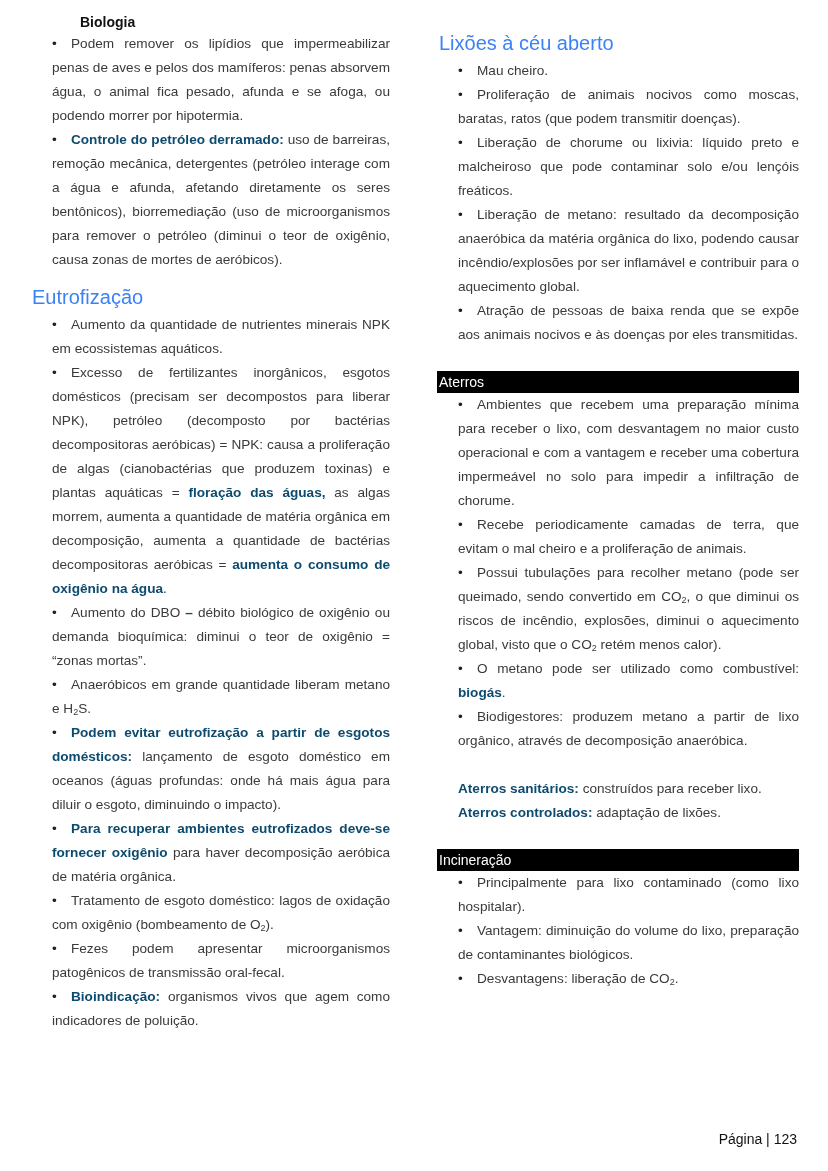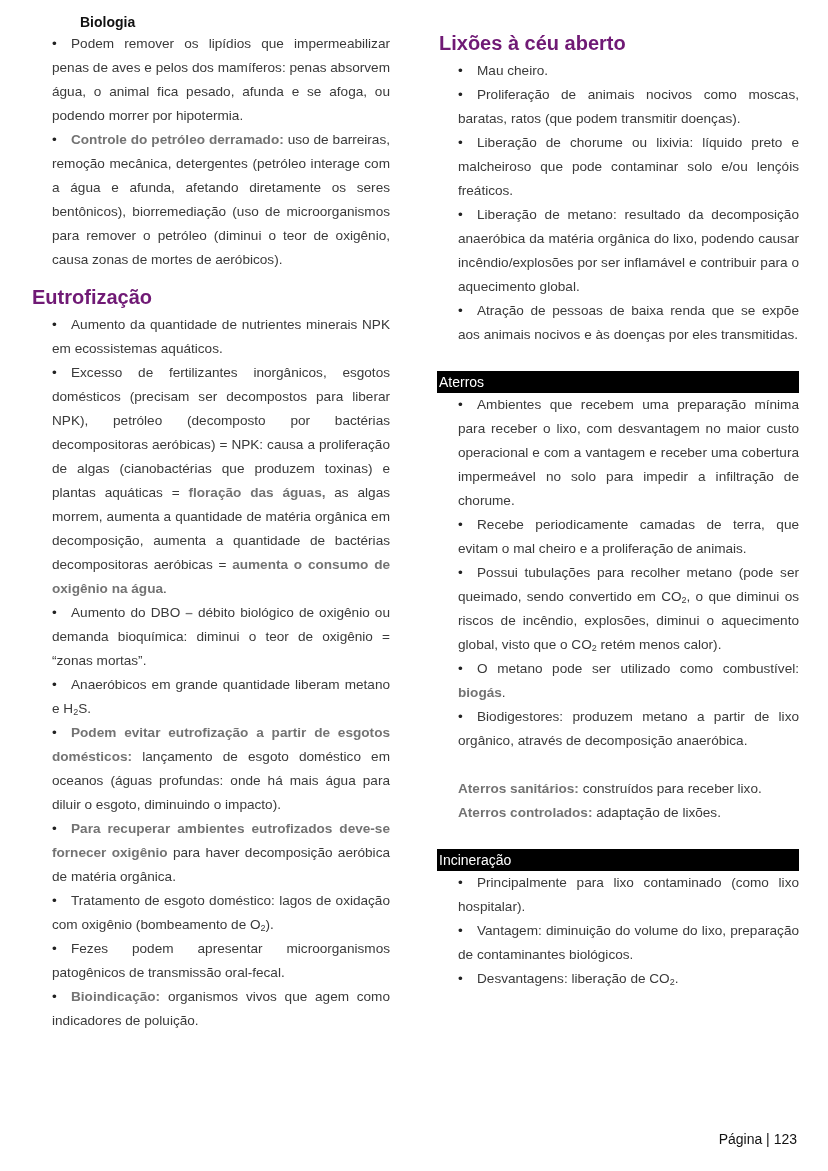--- a/index.html
+++ b/index.html
@@ -8,28 +8,28 @@
       font-family: "Liberation Sans", "DejaVu Sans", sans-serif;
       color: #3a3a3a;
     }
     .col { position: absolute; top: 0; }
     .col-left { left: 52px; width: 338px; }
     .col-right { left: 437px; width: 362px; }
     .p {
       font-size: 13.6px; line-height: 24px; text-align: justify;
       margin: 0;
     }
-    .b { font-weight: bold; color: #737373; }
+    .b { font-weight: bold; color: #0c4a6e; }
     .bullet::before { content: "•"; display: inline-block; width: 19px; padding-left: 0px; color: #222; }
     .bullet { text-indent: 0; }
     .subhead {
       font-size: 14px; font-weight: bold; color: #111; margin: 0; line-height: 20px; padding-left: 28px;
     }
     .h2 {
-      font-size: 20px; color: #701a75; font-weight: bold; margin: 0;
+      font-size: 20px; color: #3b82f6; font-weight: normal; margin: 0;
     }
     .bar {
       background: #000000; color: #ffffff; font-size: 14px; height: 22px; line-height: 22px;
       padding-left: 2px; margin: 0;
     }
     .right-body { padding-left: 21px; }
     sub { font-size: 9px; vertical-align: -2px; line-height: 0; }
     .footer {
       position: absolute; right: 31px; top: 1131px; font-size: 14px; color: #111;
     }

